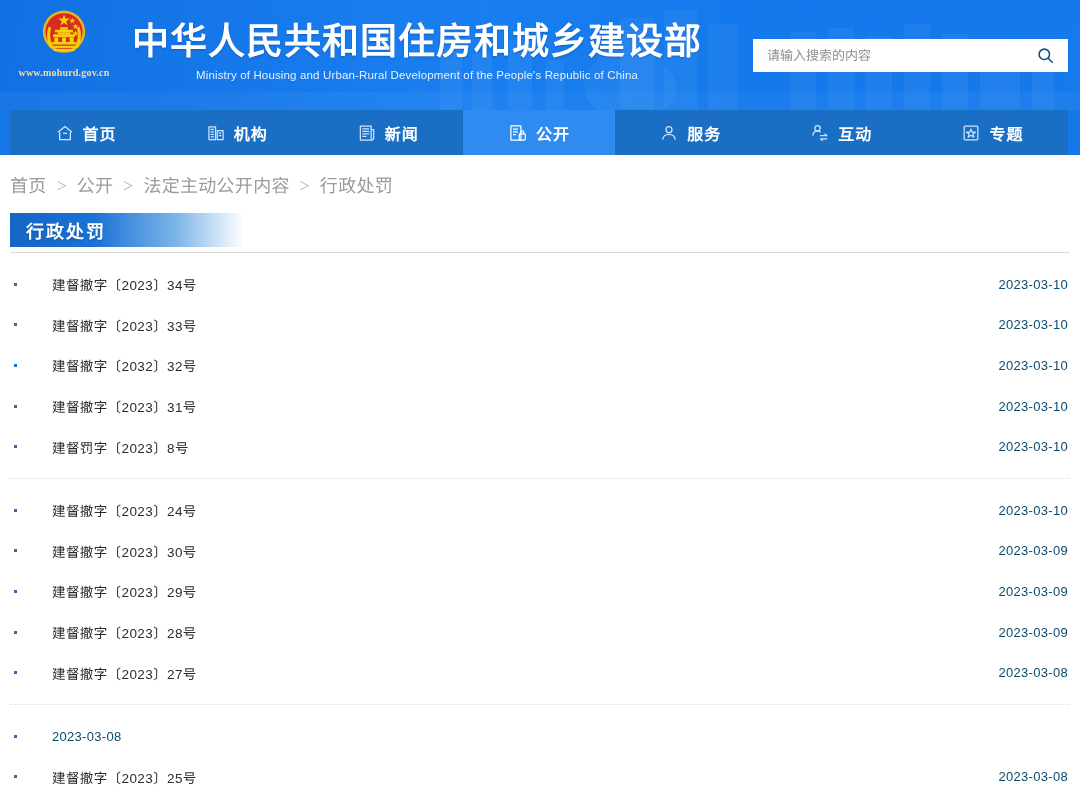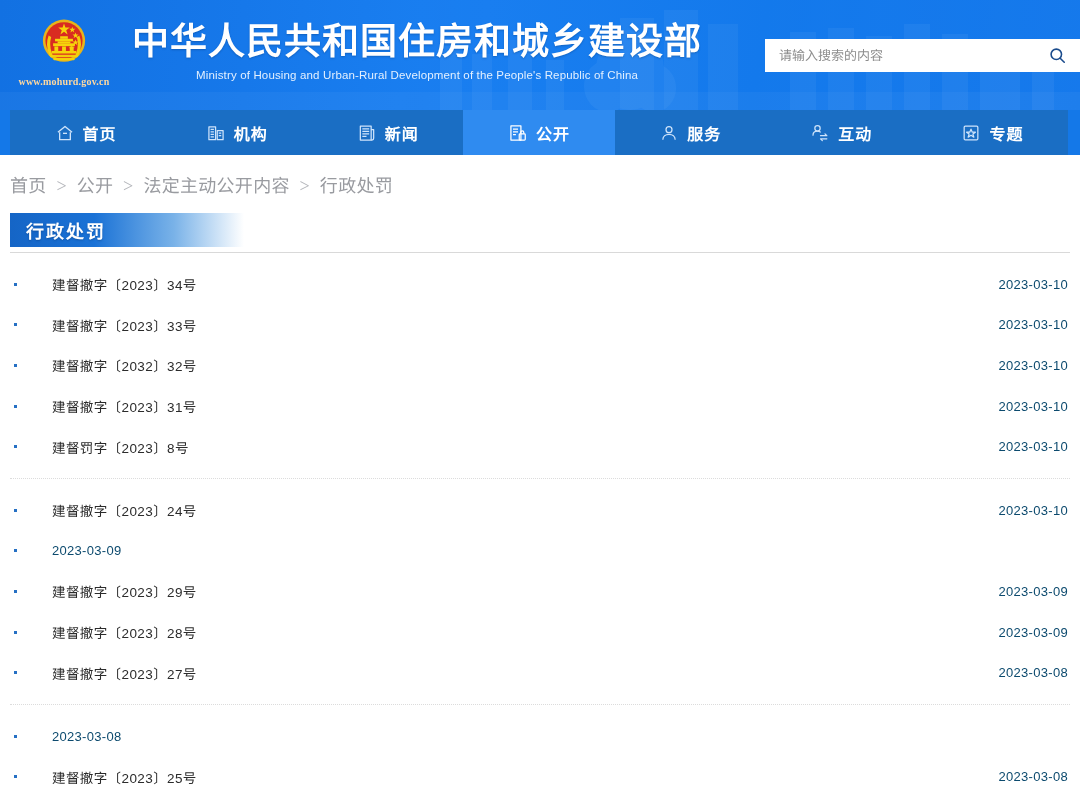--- a/index.html
+++ b/index.html
@@ -39,21 +39,21 @@
 
   .emblem-block {
     position: relative;
     width: 128px;
     height: 110px;
     flex: 0 0 128px;
     display: flex;
     flex-direction: column;
     align-items: center;
     justify-content: flex-start;
-    padding-top: 10px;
+    padding-top: 1px;
   }
   .emblem {
     width: 64px;
     height: 64px;
     display: block;
   }
   .emblem-url {
     margin-top: 2px;
     font-size: 10px;
     letter-spacing: .2px;
@@ -82,20 +82,21 @@
     font-size: 11.5px;
     line-height: 16px;
     color: #e3f0ff;
     letter-spacing: .15px;
     white-space: nowrap;
     text-align: center;
   }
 
   .search-wrap {
     margin-left: auto;
+    margin-right: 12px;
     margin-top: 0;
     width: 315px;
     height: 33px;
     background: #ffffff;
     display: flex;
     align-items: center;
     padding: 0 10px 0 14px;
     position: relative;
     z-index: 4;
   }
@@ -451,20 +452,21 @@
   </div>
 
   <div class="list-group">
     <a class="list-row">
       <span class="bullet"></span>
       <span class="row-title">建督撤字〔2023〕24号</span>
       <span class="row-date">2023-03-10</span>
     </a>
     <a class="list-row">
       <span class="bullet"></span>
+      <span class="row-title">建督撤字〔2023〕30号</span>
       <span class="row-date">2023-03-09</span>
     </a>
     <a class="list-row">
       <span class="bullet"></span>
       <span class="row-title">建督撤字〔2023〕29号</span>
       <span class="row-date">2023-03-09</span>
     </a>
     <a class="list-row">
       <span class="bullet"></span>
       <span class="row-title">建督撤字〔2023〕28号</span>

